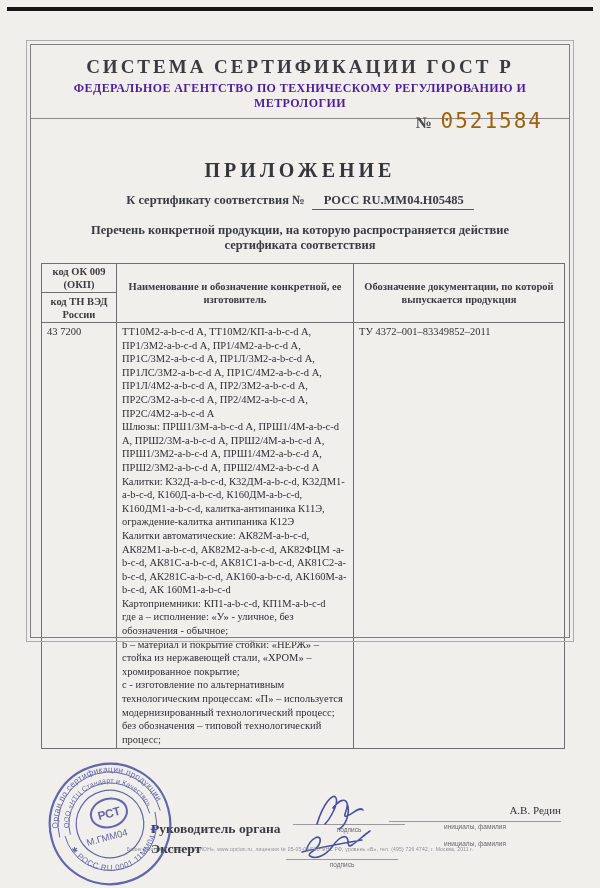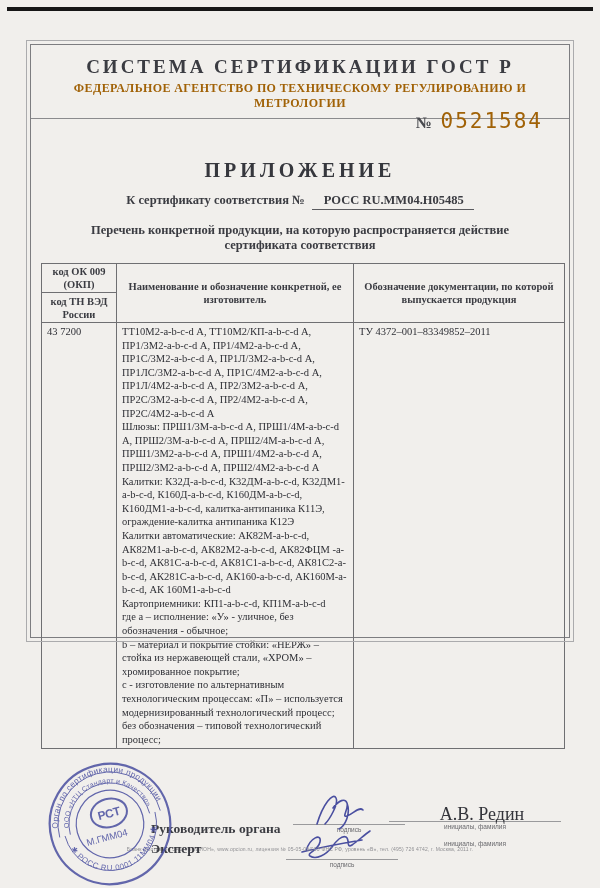--- a/index.html
+++ b/index.html
@@ -23,21 +23,21 @@
     background: transparent;
   }
   
   .doc-header { padding-top: 10px; text-align: center; }
   .h-line1 {
     font-size: 19px; font-weight: bold; letter-spacing: 3px;
     color: #3b3c42; line-height: 23px;
   }
   .h-line2 {
     font-size: 12px; font-weight: bold; letter-spacing: 0.4px;
-    color: #a16207; margin-top: 3px; line-height: 15px;
+    color: #4c1d95; margin-top: 3px; line-height: 15px;
   }
   .header-rule { border: none; border-top: 1.2px solid #8b8b8d; margin-top: 7px; }
 
   .blank-number {
     position: absolute; top: 64px; right: 26px;
     display: flex; align-items: baseline; gap: 9px;
   }
   .blank-number .num-sign { font-size: 16px; font-weight: bold; color: #4a4b50; }
   .blank-number .num-value {
     font-family: "DejaVu Sans Mono", monospace;
@@ -105,21 +105,21 @@
   .sig-cell svg { position: absolute; bottom: -6px; left: 10px; }
   .sig-cell .sig-caption, .name-cell .name-caption {
     font-family: "Liberation Sans", sans-serif;
     font-size: 6.5px; color: #6a6a6e; margin-top: 1px;
   }
   .sig-1 { left: 262px; top: 42px; }
   .sig-2 { left: 255px; top: 77px; }
   .name-cell { position: absolute; width: 172px; text-align: center; }
   .name-cell .name-line {
     border-bottom: 1px solid #9a9a9c; height: 18px;
-    font-size: 18px; color: #33343a; text-align: center; padding-left: 14px;
+    font-size: 11px; color: #33343a; text-align: right; padding-left: 14px;
   }
   .name-1 { left: 358px; top: 55px; }
   .name-2 { left: 358px; top: 90px; }
 
   .fine-print {
     position: absolute; left: 0; top: 846px; width: 100%;
     text-align: center; font-family: "Liberation Sans", sans-serif;
     font-size: 5px; color: #8f8f93; letter-spacing: 0.2px;
   }
   .stamp text { font-family: "Liberation Sans", sans-serif; }

